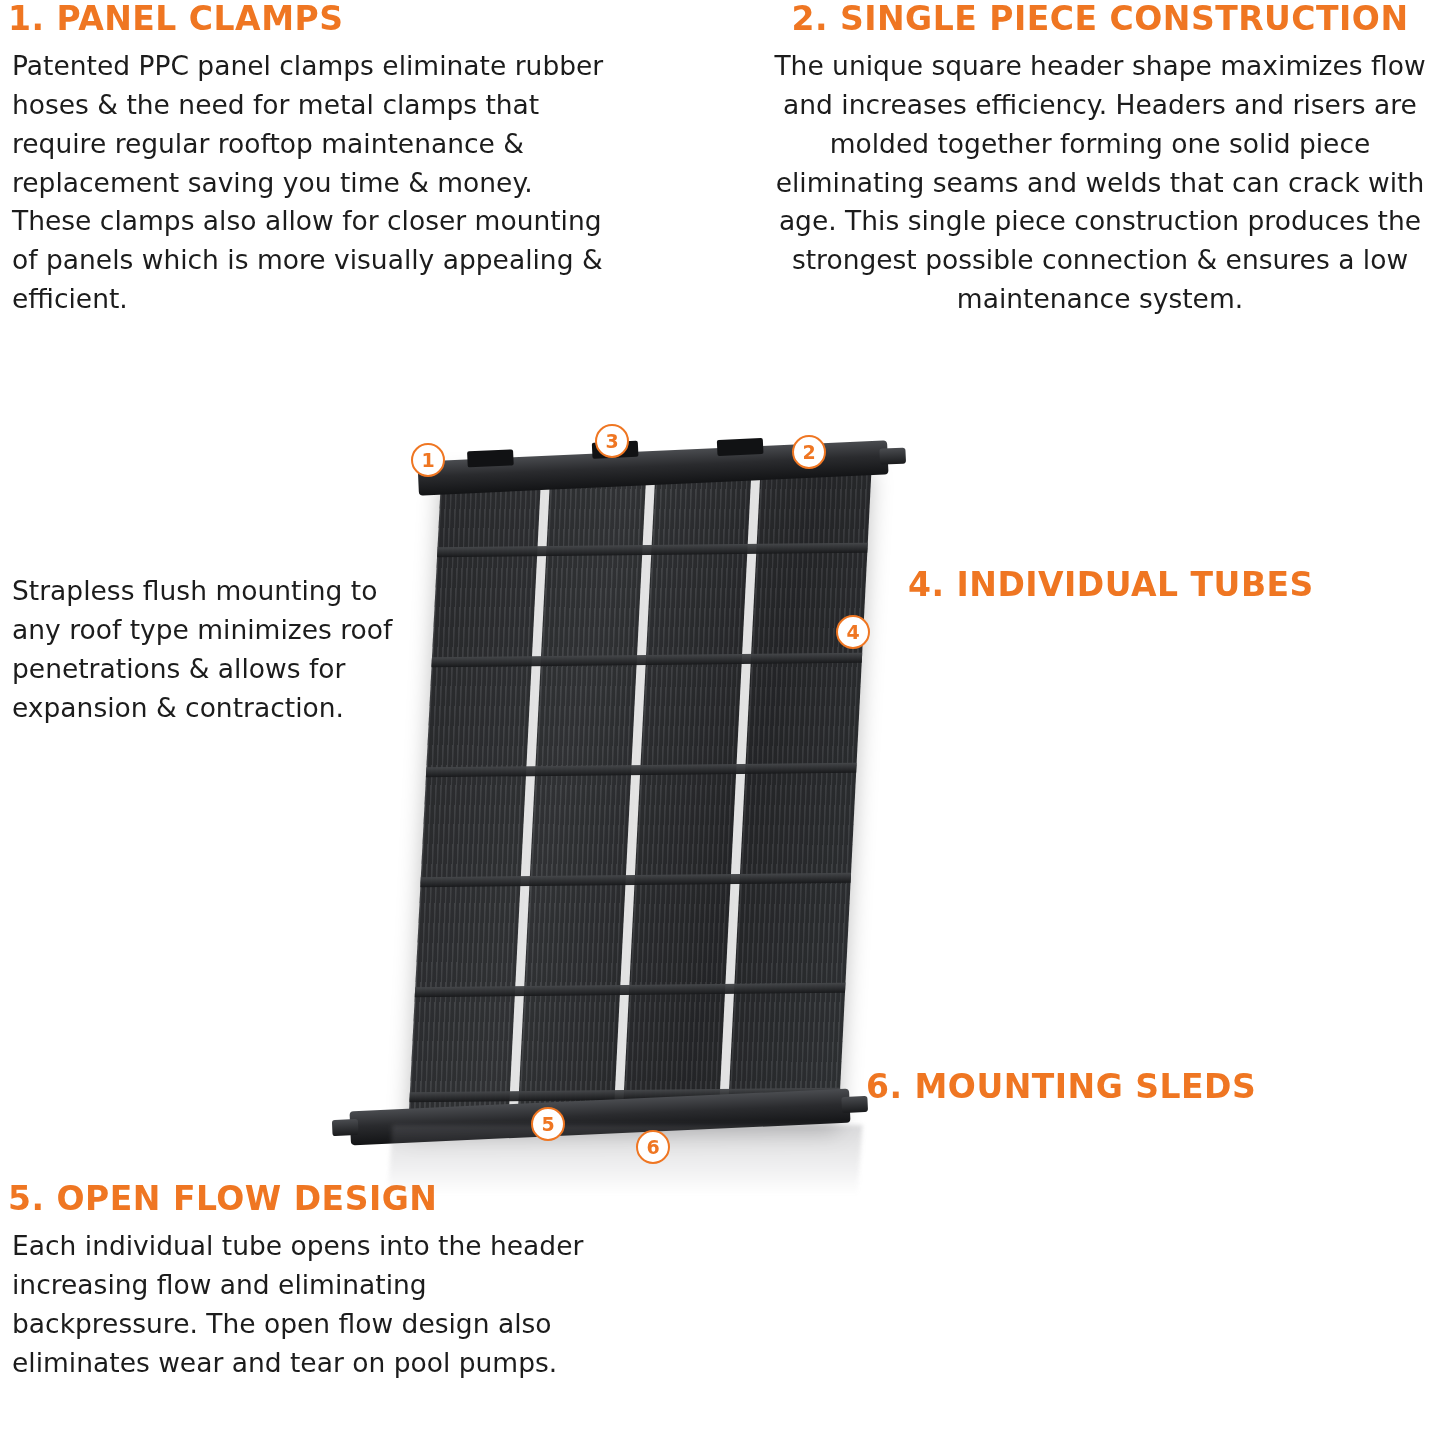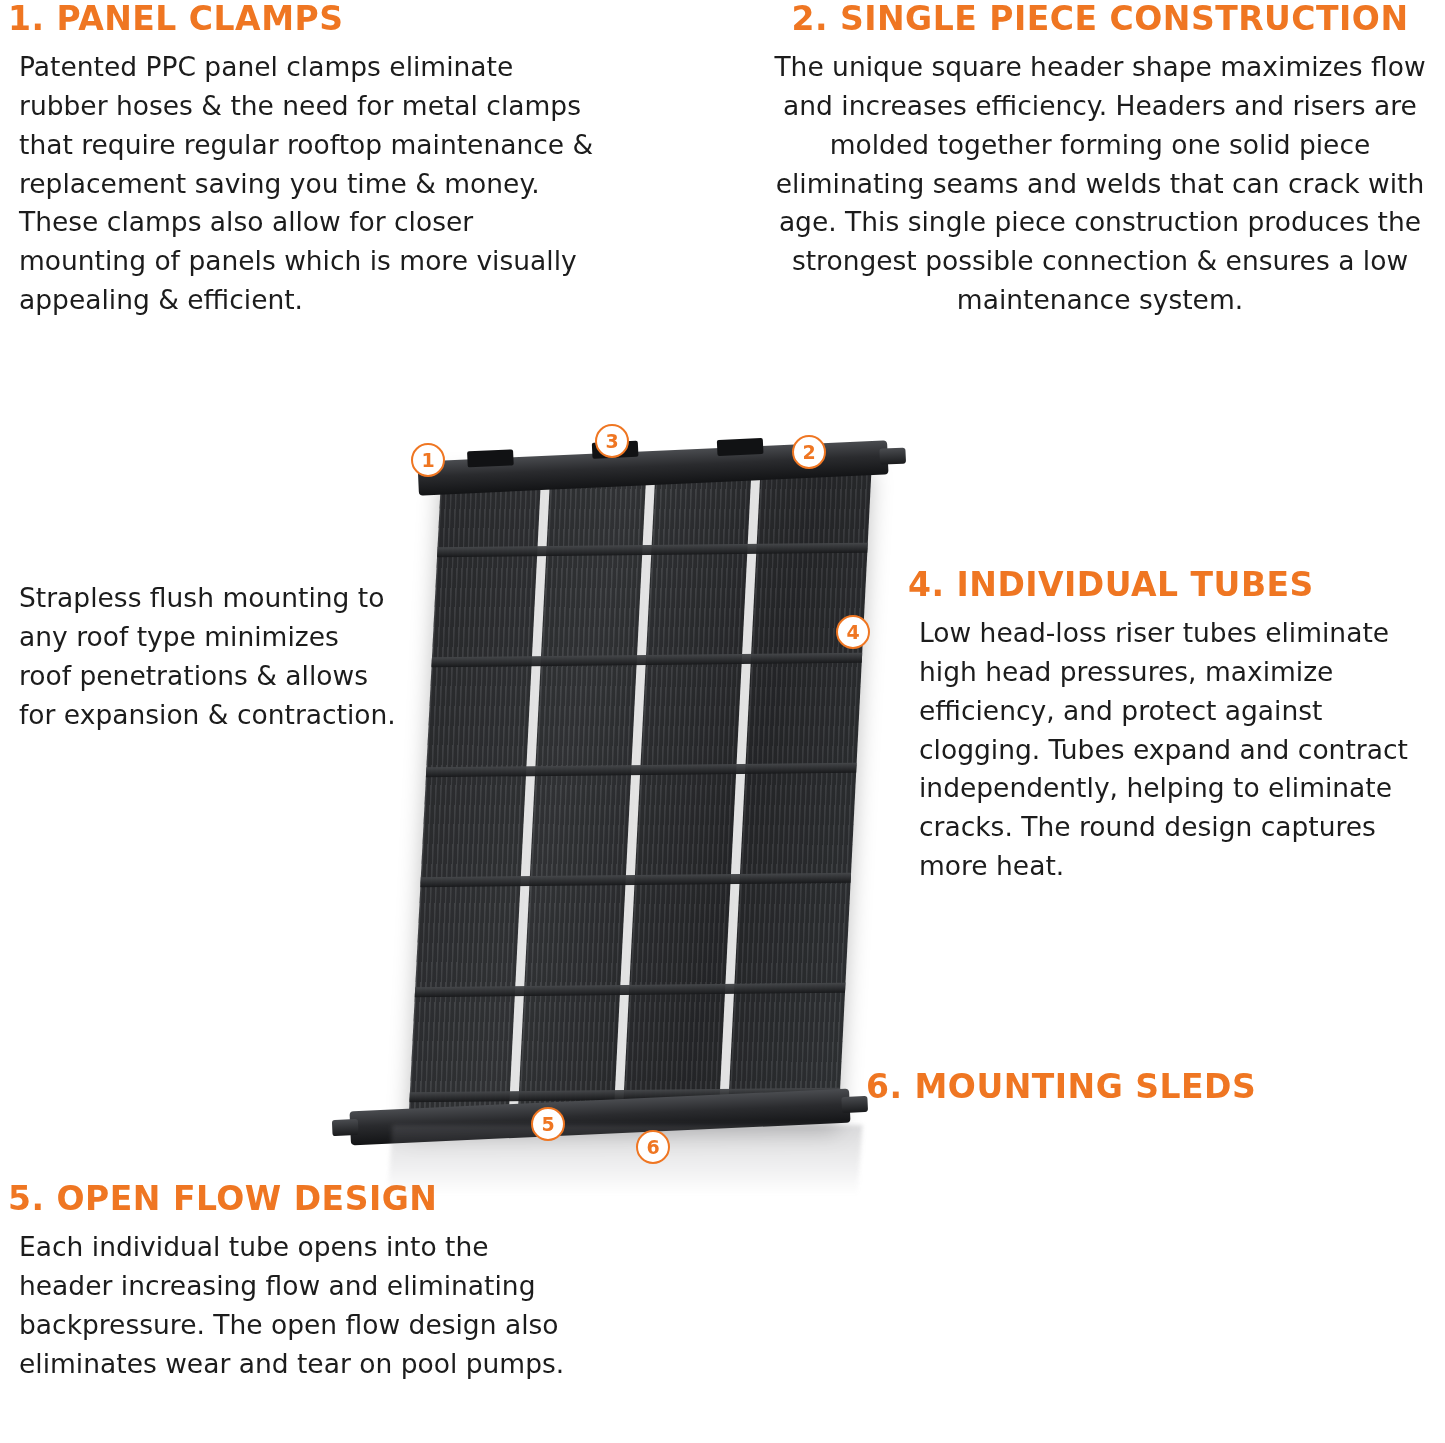--- a/index.html
+++ b/index.html
@@ -21,21 +21,21 @@
     margin: 0 0 10px 0;
     color: #ef7622;
     font-family: "DejaVu Sans", sans-serif;
     font-weight: bold;
     font-size: 33px;
     letter-spacing: 0.5px;
     line-height: 1.05;
     text-transform: uppercase;
   }
   .feature p {
-    margin: 11px;
+    margin: 4px;
     color: #1c1c1c;
     font-size: 26.5px;
     line-height: 1.47;
     font-family: "DejaVu Sans", sans-serif;
   }
 
   
   #f1 { left: 8px;  top: 2px;   width: 610px; }
   #f2 { left: 760px; top: 2px;  width: 680px; text-align: center; }
   #f3 { left: 8px;  top: 568px; width: 400px; }
@@ -162,21 +162,20 @@
   <h2>2. SINGLE PIECE CONSTRUCTION</h2>
   <p>The unique square header shape maximizes flow and increases efficiency. Headers and risers are molded together forming one solid piece eliminating seams and welds that can crack with age. This single piece construction produces the strongest possible connection &amp; ensures a low maintenance system.</p>
 </div>
 
 <div class="feature" id="f3">
   <p>Strapless flush mounting to any roof type minimizes roof penetrations &amp; allows for expansion &amp; contraction.</p>
 </div>
 
 <div class="feature" id="f4">
   <h2>4. INDIVIDUAL TUBES</h2>
-  <p>Low head-loss riser tubes eliminate high head pressures, maximize efficiency, and protect against clogging. Tubes expand and contract independently, helping to eliminate cracks. The round design captures more heat.</p>
 </div>
 
 <div class="feature" id="f5">
   <h2>5. OPEN FLOW DESIGN</h2>
   <p>Each individual tube opens into the header increasing flow and eliminating backpressure. The open flow design also eliminates wear and tear on pool pumps.</p>
 </div>
 
 <div class="feature" id="f6">
   <h2>6. MOUNTING SLEDS</h2>
 </div>

